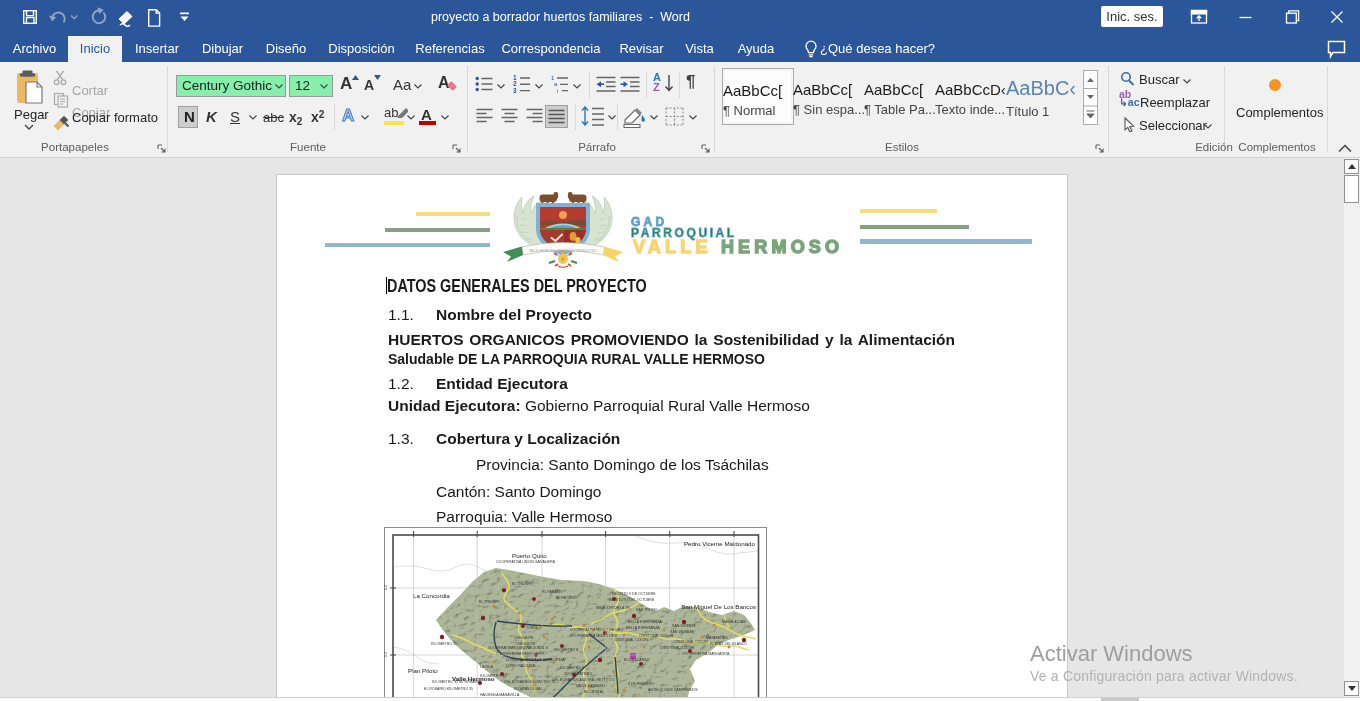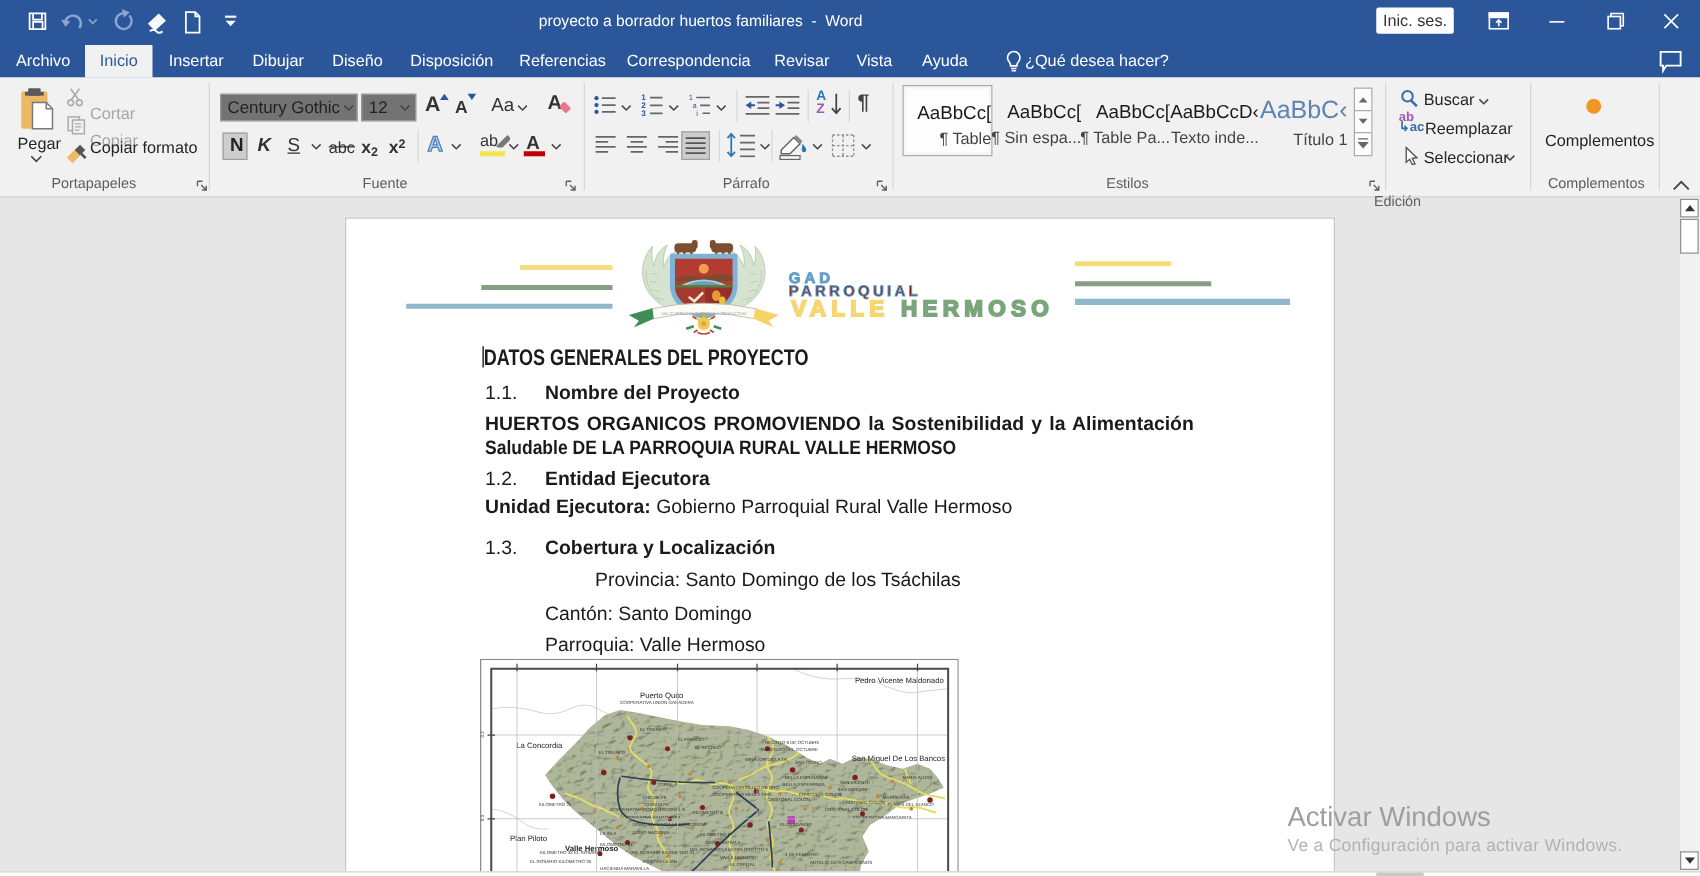--- a/index.html
+++ b/index.html
@@ -16,27 +16,27 @@
 #tabrow { position:absolute; left:0; top:36px; width:1360px; height:26px; background:#2b579a; }
 .tab { position:absolute; top:0; height:26px; color:#ffffff; font-size:13px; line-height:26px; text-align:center; }
 .tab.active { background:#f1f1f1; color:#2b579a; }
 
 
 #ribbon { position:absolute; left:0; top:62px; width:1360px; height:96px; background:#f1f1f1; border-bottom:1px solid #d2d2d2; }
 .gsep { position:absolute; top:66px; height:86px; width:1px; background:#d8d8d8; }
 .glabel { position:absolute; top:141px; font-size:11.5px; color:#5d5d5d; text-align:center; }
 .btext { position:absolute; font-size:13px; color:#252525; white-space:nowrap; }
 .gray { color:#a6a6a6 !important;margin-top:12px; }
-.combo { position:absolute; background:#737373; border:1px solid #999; font-size:13.5px; color:#222; }
+.combo { position:absolute; background:#86efac; border:1px solid #999; font-size:13.5px; color:#222; }
 .icon { position:absolute; }
 .launch { position:absolute; width:13px; height:13px; }
 .selbox { background:#cdcdcd; border:1px solid #a0a0a0; }
 
 
-.stylecard { position:absolute; top:68px; width:72px; height:57px; text-align:right; }
+.stylecard { position:absolute; top:68px; width:72px; height:57px; text-align:left; }
 .stylecard .big { font-size:15px; color:#1a1a1a; margin-top:13px; white-space:nowrap; overflow:hidden;}
 .stylecard .small { font-size:13px; color:#444; margin-top:4px; white-space:nowrap; overflow:hidden;}
 
 
 #page { position:absolute; left:276px; top:174px; width:792px; height:527px; background:#ffffff; border:1px solid #c8c8c8; border-bottom:none; }
 .dline { position:absolute; }
 .doctext { position:absolute; color:#1a1a1a; font-size:15.5px; white-space:nowrap; }
 
 #watermark1 { position:absolute; left:1030px; top:641px; font-size:22px; color:#9e9e9e; }
 #watermark2 { position:absolute; left:1030px; top:668px; font-size:14px; letter-spacing:0.2px; color:#b2b2b2; }
@@ -129,21 +129,21 @@
   <div class="gsep" style="left:167px;"></div>
   <div class="gsep" style="left:467px;"></div>
   <div class="gsep" style="left:714px;"></div>
   <div class="gsep" style="left:1108px;"></div>
   <div class="gsep" style="left:1224px;"></div>
   <div class="gsep" style="left:1327px;"></div>
   <div class="glabel" style="left:19px;width:112px;">Portapapeles</div>
   <div class="glabel" style="left:252px;width:112px;">Fuente</div>
   <div class="glabel" style="left:541px;width:112px;">Párrafo</div>
   <div class="glabel" style="left:846px;width:112px;">Estilos</div>
-  <div class="glabel" style="left:1062px;width:112px;margin-top:15px;">Edición</div>
+  <div class="glabel" style="left:1158px;width:112px;">Edición</div>
   <div class="glabel" style="left:1221px;width:112px;">Complementos</div>
   <svg class="launch" style="left:156px;top:143px;" viewBox="0 0 13 13">
       <path d="M2 2 v4 M2 2 h4 M5 5 l4 4 M9 5.5 v3.5 h-3.5" stroke="#5d5d5d" stroke-width="1.1" fill="none"></path>
     </svg>
   <svg class="launch" style="left:451px;top:143px;" viewBox="0 0 13 13">
       <path d="M2 2 v4 M2 2 h4 M5 5 l4 4 M9 5.5 v3.5 h-3.5" stroke="#5d5d5d" stroke-width="1.1" fill="none"></path>
     </svg>
   <svg class="launch" style="left:700px;top:143px;" viewBox="0 0 13 13">
       <path d="M2 2 v4 M2 2 h4 M5 5 l4 4 M9 5.5 v3.5 h-3.5" stroke="#5d5d5d" stroke-width="1.1" fill="none"></path>
     </svg>
@@ -355,21 +355,21 @@
           <path d="M1 1 h17 M1 1 v17 M18 1 v17 M1 18 h17 M9.5 1 v17 M1 9.5 h17"></path>
         </g>
     </svg>
     <svg class="abs" style="left:688px;top:114px;" width="10" height="7" viewBox="0 0 10 7">
         <path d="M1.5 1.5 l3.5 3.5 3.5-3.5" stroke="#444" stroke-width="1.2" fill="none"></path>
       </svg>
   </div>
   <div id="rib-estilos">
     <div class="stylecard" style="left:722px;border:1px solid #ababab;background:#fdfdfd;box-shadow:inset 0 0 0 2px #f5f5f5;">
       <div class="big">AaBbCc[</div>
-        <div class="small">¶ Table</div>
+        <div class="small">¶ Normal</div>
     </div>
     <div class="stylecard" style="left:793px;">
       <div class="big">AaBbCc[</div>
         <div class="small">¶ Sin espa...</div>
     </div>
     <div class="stylecard" style="left:864px;">
       <div class="big">AaBbCc[</div>
         <div class="small">¶ Table Pa...</div>
     </div>
     <div class="stylecard" style="left:935px;">
@@ -463,21 +463,21 @@
       <g>
         <path d="M64 61 l2 4 -2 4 -2-4 z M57 64 l4 3 5 1 M71 64 l-4 3 -5 1" stroke="#d8a83c" stroke-width="1" fill="#e8c23c"></path>
         <circle cx="64" cy="69" r="5" fill="#f0ca50"></circle>
         <circle cx="64" cy="69" r="2" fill="#e8a03c"></circle>
         <path d="M58 65 l-3-2 M70 65 l3-2 M59 74 l-3 2 M69 74 l3 2" stroke="#c8452f" stroke-width="1.6"></path>
         <path d="M56 71 l-6 2 M72 71 l6 2" stroke="#3f8d57" stroke-width="2"></path>
         <path d="M59 76 q5 2.5 10 0" stroke="#c8452f" stroke-width="1.2" fill="none"></path>
       </g>
     </svg>
     <div class="abs" style="left:631px;top:214.5px;font-size:12px;font-weight:bold;color:#64a0c6;letter-spacing:3.2px;-webkit-text-stroke:0.8px #64a0c6;">GAD</div>
-    <div class="abs" style="left:631px;top:225.5px;font-size:12px;font-weight:bold;color:#7f1d1d;letter-spacing:2.6px;-webkit-text-stroke:0.8px #64a0c6;">PARROQUIAL</div>
+    <div class="abs" style="left:631px;top:225.5px;font-size:12px;font-weight:bold;color:#15803d;letter-spacing:2.6px;-webkit-text-stroke:0.8px #64a0c6;">PARROQUIAL</div>
     <div class="abs" style="left:633px;top:237px;font-size:18px;font-weight:bold;letter-spacing:4.2px;-webkit-text-stroke:1.4px #f7d573;color:#f7d573;">VALLE&nbsp;<span style="color:#7ba57a;-webkit-text-stroke:1.4px #7ba57a;">HERMOSO</span></div>
   </div>
 
   <div id="doc-text">
     <div class="doctext" style="left:387px;top:276px;font-size:18px;font-weight:bold;transform:scaleX(0.80);transform-origin:0 0;">DATOS GENERALES DEL PROYECTO</div>
     <div class="doctext" style="left:388px;top:306px;">1.1.</div>
     <div class="doctext" style="left:436px;top:306px;font-weight:bold;">Nombre del Proyecto</div>
     <div class="doctext" style="left:388px;top:331px;font-weight:bold;width:567px;text-align:justify;text-align-last:justify;">HUERTOS ORGANICOS PROMOVIENDO la Sostenibilidad y la Alimentación</div>
     <div class="doctext" style="left:388px;top:349.5px;font-weight:bold;transform:scaleX(0.903);transform-origin:0 0;">Saludable DE LA PARROQUIA RURAL VALLE HERMOSO</div>
     <div class="doctext" style="left:388px;top:375px;">1.2.</div>

